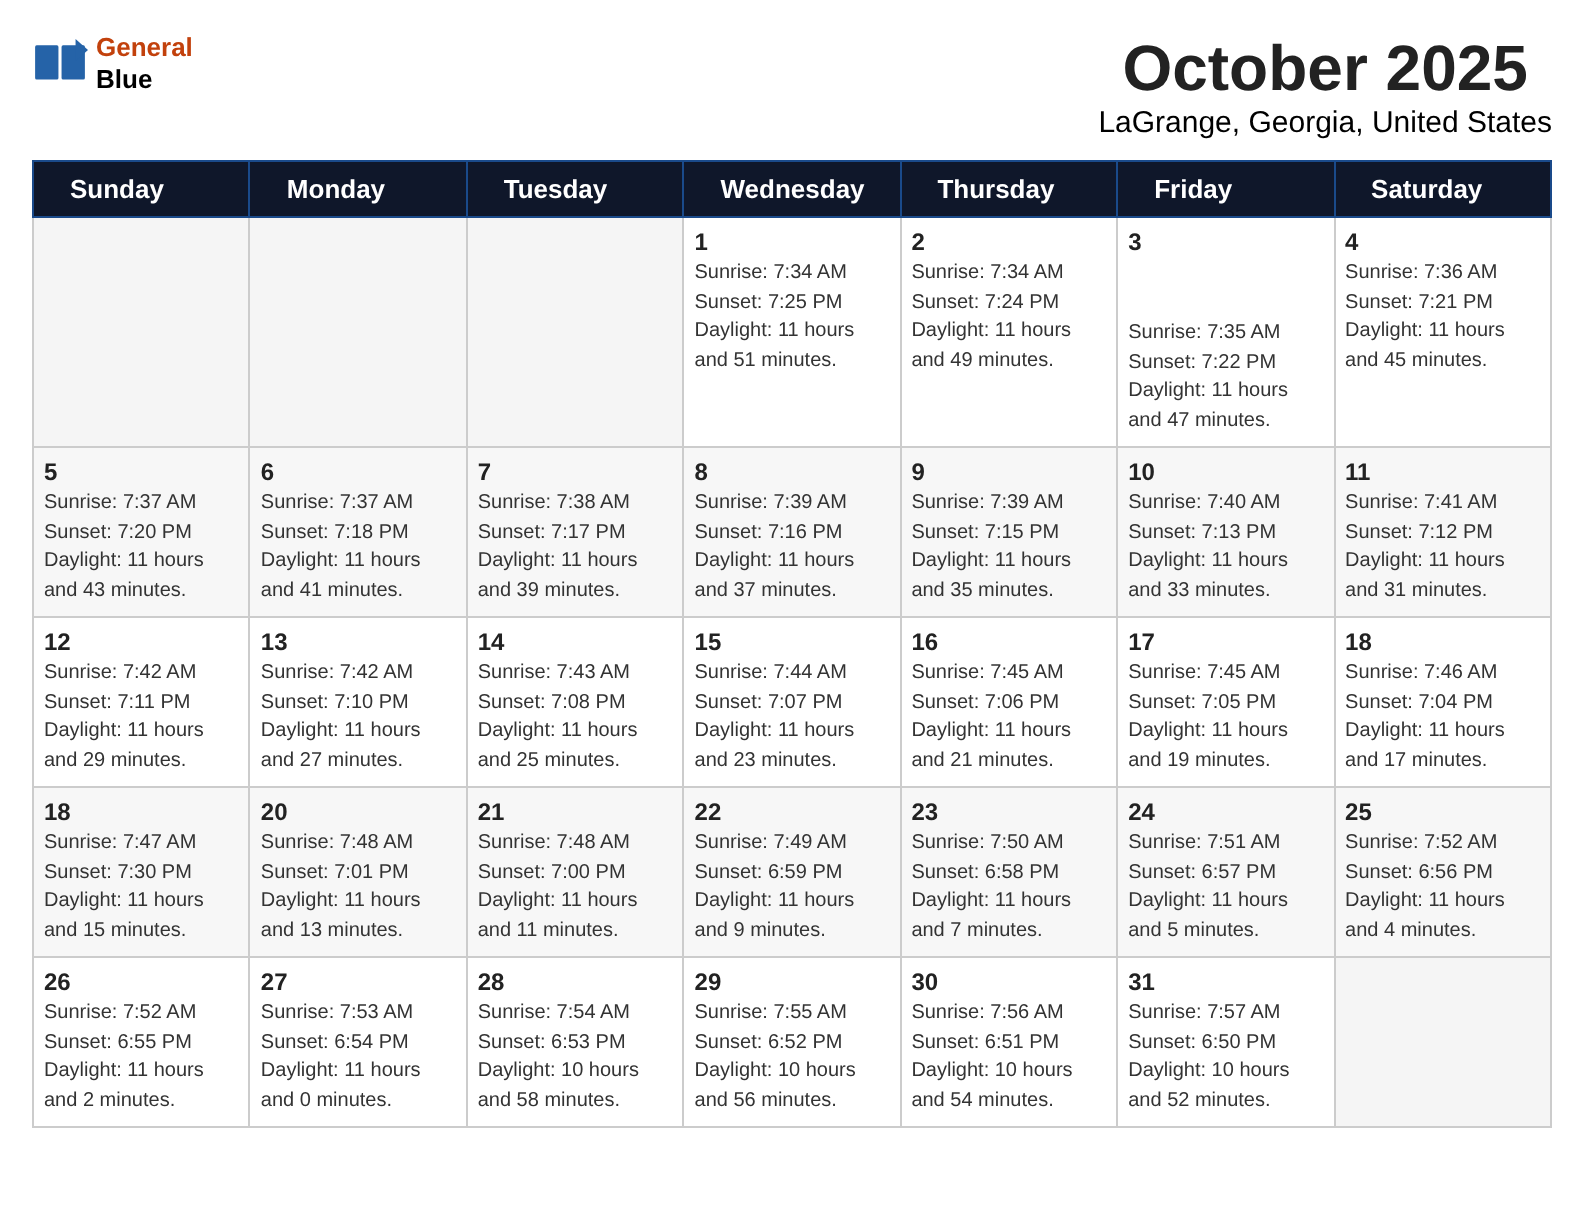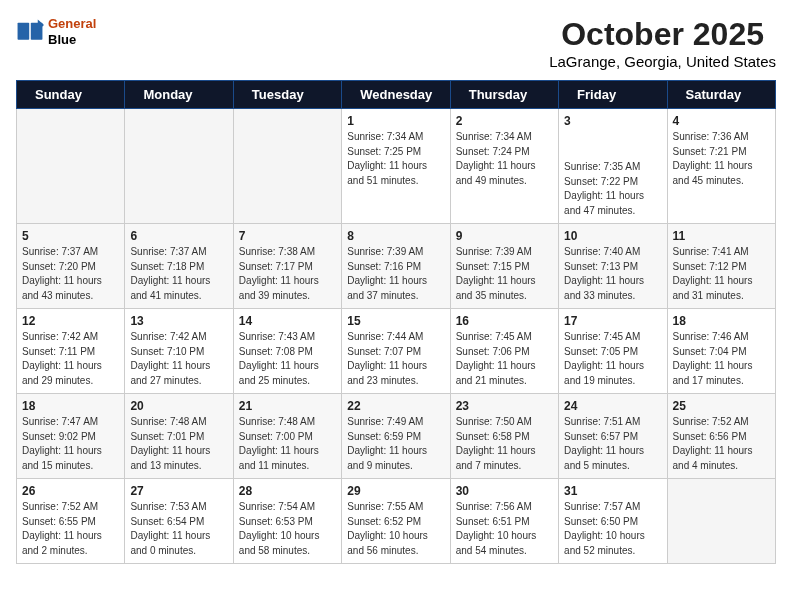--- a/index.html
+++ b/index.html
@@ -258,21 +258,21 @@
           <div class="day-info" style="white-space: pre-line;">Sunrise: 7:46 AM
 Sunset: 7:04 PM
 Daylight: 11 hours
 and 17 minutes.</div>
         </td>
       </tr>
       <tr class="week-row alt">
         <td>
           <div class="day-number">18</div>
           <div class="day-info" style="white-space: pre-line;">Sunrise: 7:47 AM
-Sunset: 9:02 PM
+Sunset: 7:30 PM
 Daylight: 11 hours
 and 15 minutes.</div>
         </td>
         <td>
           <div class="day-number">20</div>
           <div class="day-info" style="white-space: pre-line;">Sunrise: 7:48 AM
 Sunset: 7:01 PM
 Daylight: 11 hours
 and 13 minutes.</div>
         </td>

